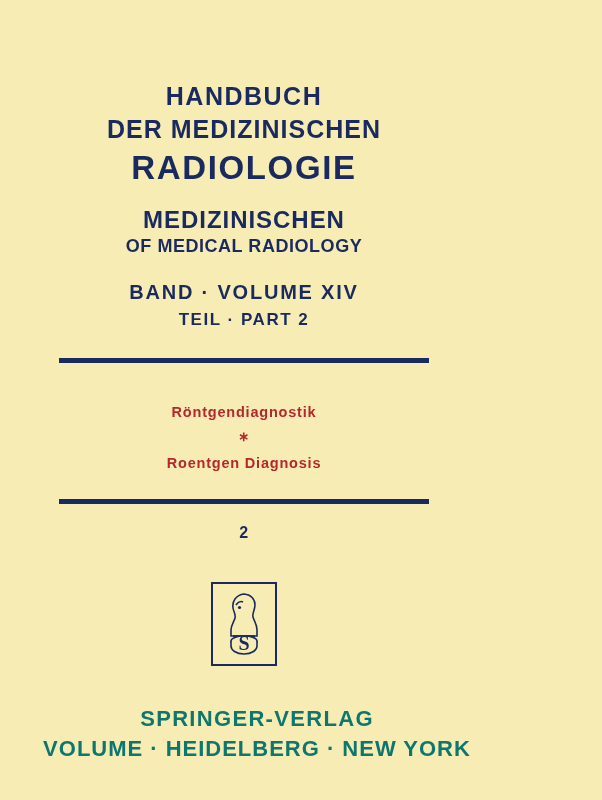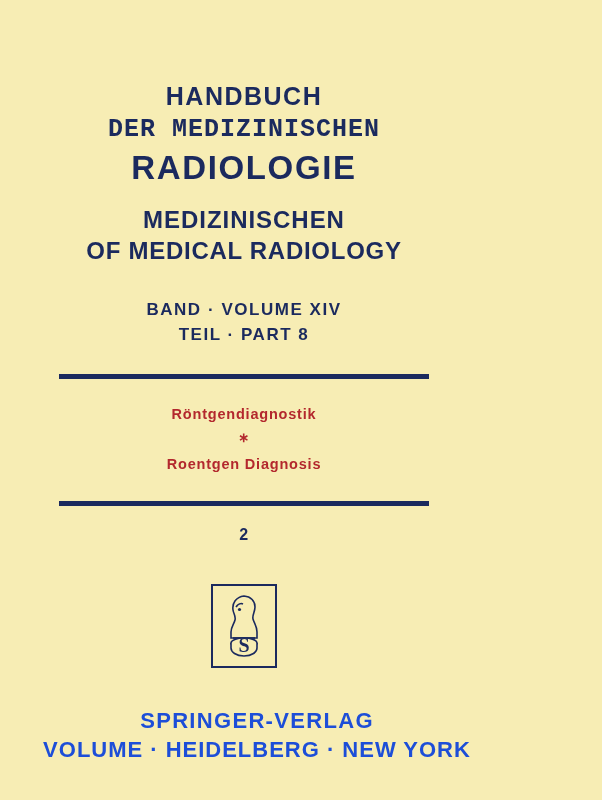--- a/index.html
+++ b/index.html
@@ -34,63 +34,62 @@
   }
   .t-line1 {
     font-size: 25px;
     line-height: 1.32;
     letter-spacing: 0.06em;
   }
   .t-line2 {
     font-size: 25px;
     line-height: 1.32;
     letter-spacing: 0.04em;
-    font-family: Liberation Mono, monospace;
   }
   .t-line3 {
     font-size: 33px;
     line-height: 1.32;
     letter-spacing: 0.05em;
   }
   .t-line4 {
     font-size: 24px;
     line-height: 1.32;
     margin-top: 14px;
     letter-spacing: 0.04em;
   }
   .t-line5 {
-    font-size: 24px;
+    font-size: 18px;
     line-height: 1.32;
     letter-spacing: 0.03em;
   }
   .vol-line {
-    font-size: 17px;
+    font-size: 20px;
     line-height: 1.5;
     letter-spacing: 0.09em;
-    margin-top: 30px;
+    margin-top: 18px;
   }
   .part-line {
     font-size: 17px;
     line-height: 1.5;
     letter-spacing: 0.09em;
   }
   .rule {
     width: 370px;
     height: 5px;
     background: #1b2a5e;
     margin: 0 auto;
   }
   .rule-top {
     margin-top: 26px;
   }
   .rule-bottom {
     margin-top: 24px;
   }
   .subject-block {
-    margin-top: 24px;
+    margin-top: 38px;
     color: #b3282d;
     font-weight: bold;
     font-size: 14.5px;
     line-height: 1.62;
     letter-spacing: 0.055em;
   }
   .star {
     font-size: 13px;
     line-height: 1.9;
   }
@@ -113,21 +112,21 @@
     width: 66px;
     height: 84px;
     border: 2px solid #1b2a5e;
     display: flex;
     align-items: center;
     justify-content: center;
     box-sizing: border-box;
   }
   .publisher {
     margin-top: 38px;
-    color: #1d4ed8;
+    color: #0f766e;
     font-weight: bold;
     margin-left: 26px;
   }
   .pub-name {
     font-size: 22px;
     letter-spacing: 0.06em;
     line-height: 1.35;
   }
   .pub-cities {
     font-size: 22px;
@@ -144,21 +143,21 @@
     <div class="title-block">
       <div class="t-line1">HANDBUCH</div>
       <div class="t-line2">DER MEDIZINISCHEN</div>
       <div class="t-line3">RADIOLOGIE</div>
       <div class="t-line4">MEDIZINISCHEN</div>
       <div class="t-line5">OF MEDICAL RADIOLOGY</div>
     </div>
 
     <div class="title-block">
       <div class="vol-line">BAND · VOLUME XIV</div>
-      <div class="part-line">TEIL · PART 8</div>
+      <div class="part-line">TEIL · PART 2</div>
     </div>
 
     <div class="rule rule-top"></div>
 
     <div class="subject-block">
       <div>Röntgendiagnostik</div>
       <div class="star">∗</div>
       <div class="subject-en">Roentgen Diagnosis</div>
     </div>
 

